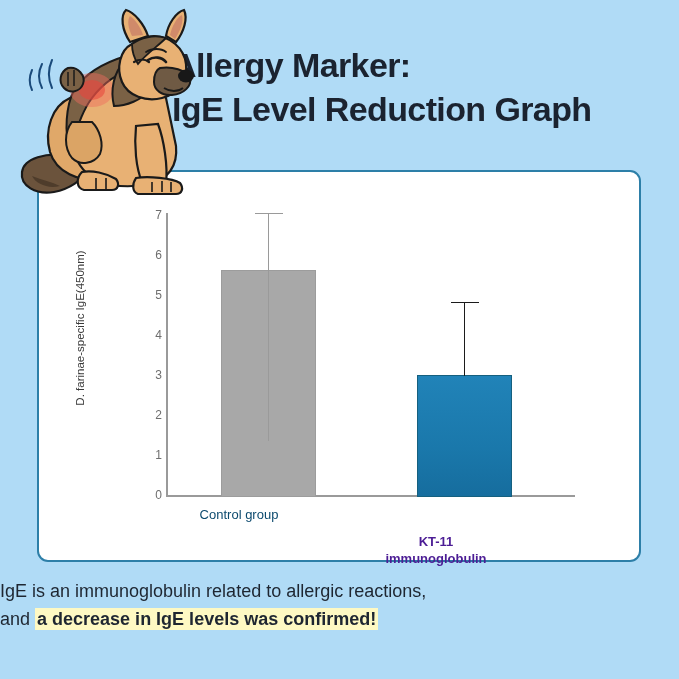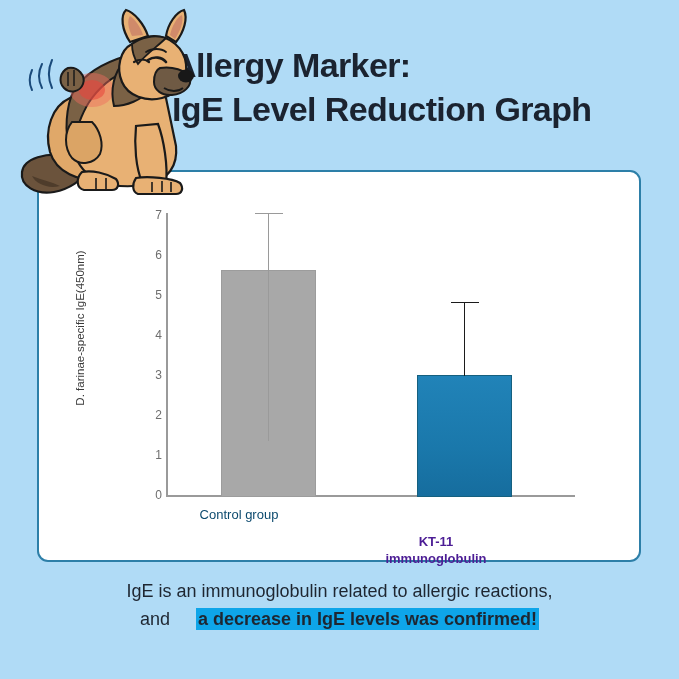--- a/index.html
+++ b/index.html
@@ -163,33 +163,32 @@
     position: absolute;
     left: 4px; top: 58px;
     width: 112px; height: 64px;
   }
 
   
   #caption {
     position: absolute;
     left: 0; top: 578px;
     width: 679px;
-    text-align: center;
+    text-align: left;
     z-index: 4;
   }
   .cap-line {
     font-size: 18px;
     color: #1e2631;
     line-height: 1.55;
   }
   .cap-bold {
     font-weight: bold;
-    background: #0ea5e9;
+    background: #fef9c3;
     padding: 1px 2px;
-    margin-left: 21px;
   }
 </style>
 </head>
 <body>
 
 <div id="root">
 
   <svg id="dog" viewBox="0 0 186 196">
 
     <path d="M62 150 C38 146 16 152 14 166 C12 180 28 189 46 186 C62 183 74 174 80 164 Z" fill="#6b533c" stroke="#1a1a1a" stroke-width="2.2"></path>

